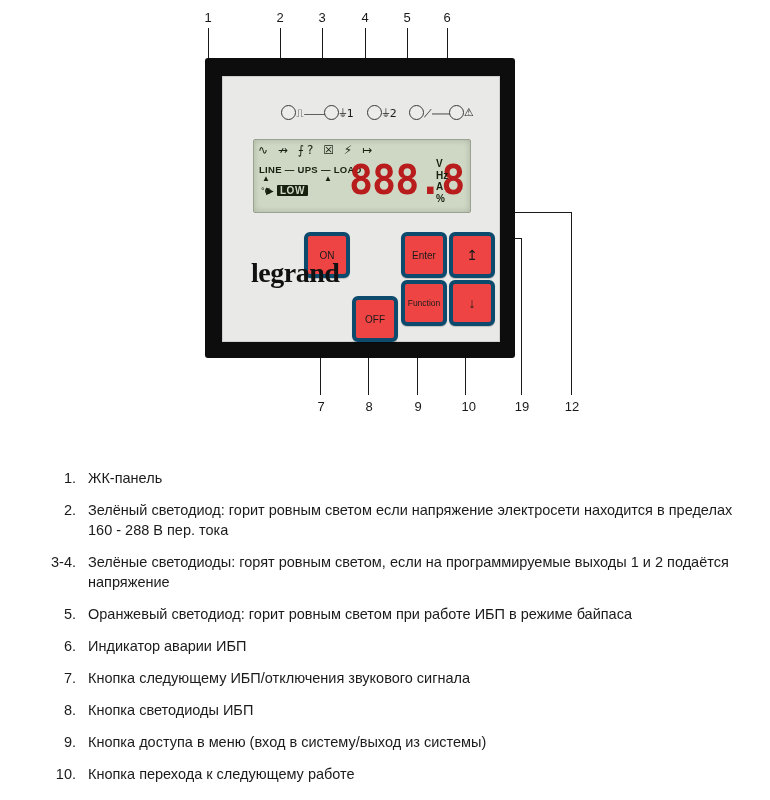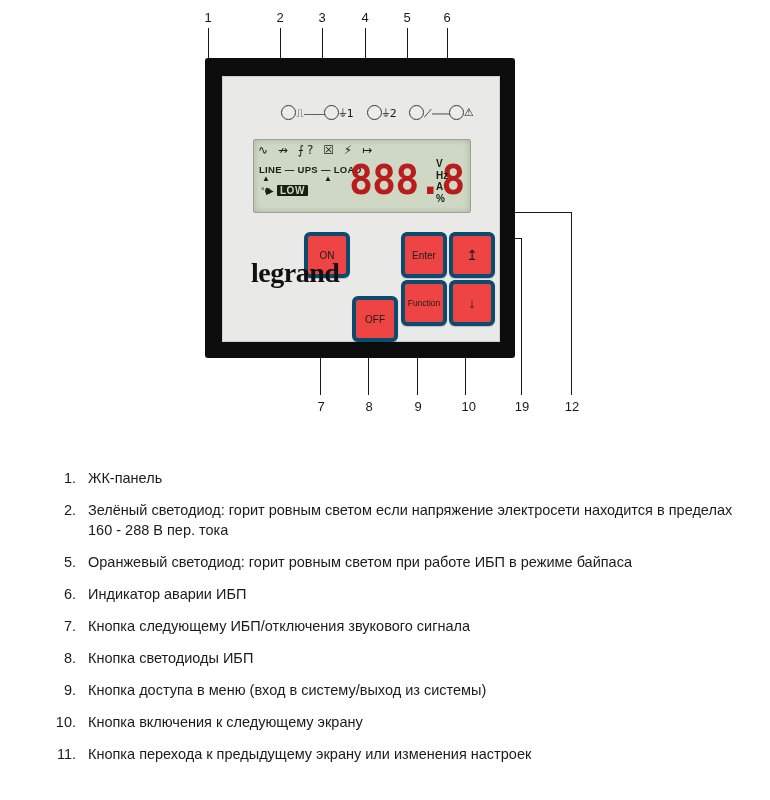--- a/index.html
+++ b/index.html
@@ -174,20 +174,24 @@
 <div id="legend">
   <div class="lrow">
     <div class="lnum">1.</div>
     <div class="ltxt">ЖК-панель</div>
   </div>
   <div class="lrow">
     <div class="lnum">2.</div>
     <div class="ltxt">Зелёный светодиод: горит ровным светом если напряжение электросети находится в пределах 160 - 288 В пер. тока</div>
   </div>
   <div class="lrow">
+    <div class="lnum">3-4.</div>
+    <div class="ltxt">Зелёные светодиоды: горят ровным светом, если на программируемые выходы 1 и 2 подаётся напряжение</div>
+  </div>
+  <div class="lrow">
     <div class="lnum">5.</div>
     <div class="ltxt">Оранжевый светодиод: горит ровным светом при работе ИБП в режиме байпаса</div>
   </div>
   <div class="lrow">
     <div class="lnum">6.</div>
     <div class="ltxt">Индикатор аварии ИБП</div>
   </div>
   <div class="lrow">
     <div class="lnum">7.</div>
     <div class="ltxt">Кнопка следующему ИБП/отключения звукового сигнала</div>
@@ -195,20 +199,20 @@
   <div class="lrow">
     <div class="lnum">8.</div>
     <div class="ltxt">Кнопка светодиоды ИБП</div>
   </div>
   <div class="lrow">
     <div class="lnum">9.</div>
     <div class="ltxt">Кнопка доступа в меню (вход в систему/выход из системы)</div>
   </div>
   <div class="lrow">
     <div class="lnum">10.</div>
-    <div class="ltxt">Кнопка включения к следующему экрану</div>
+    <div class="ltxt">Кнопка перехода к следующему работе</div>
   </div>
   <div class="lrow">
     <div class="lnum">11.</div>
     <div class="ltxt">Кнопка перехода к предыдущему экрану или изменения настроек</div>
   </div>
 
 </div>
 
 </body></html>

